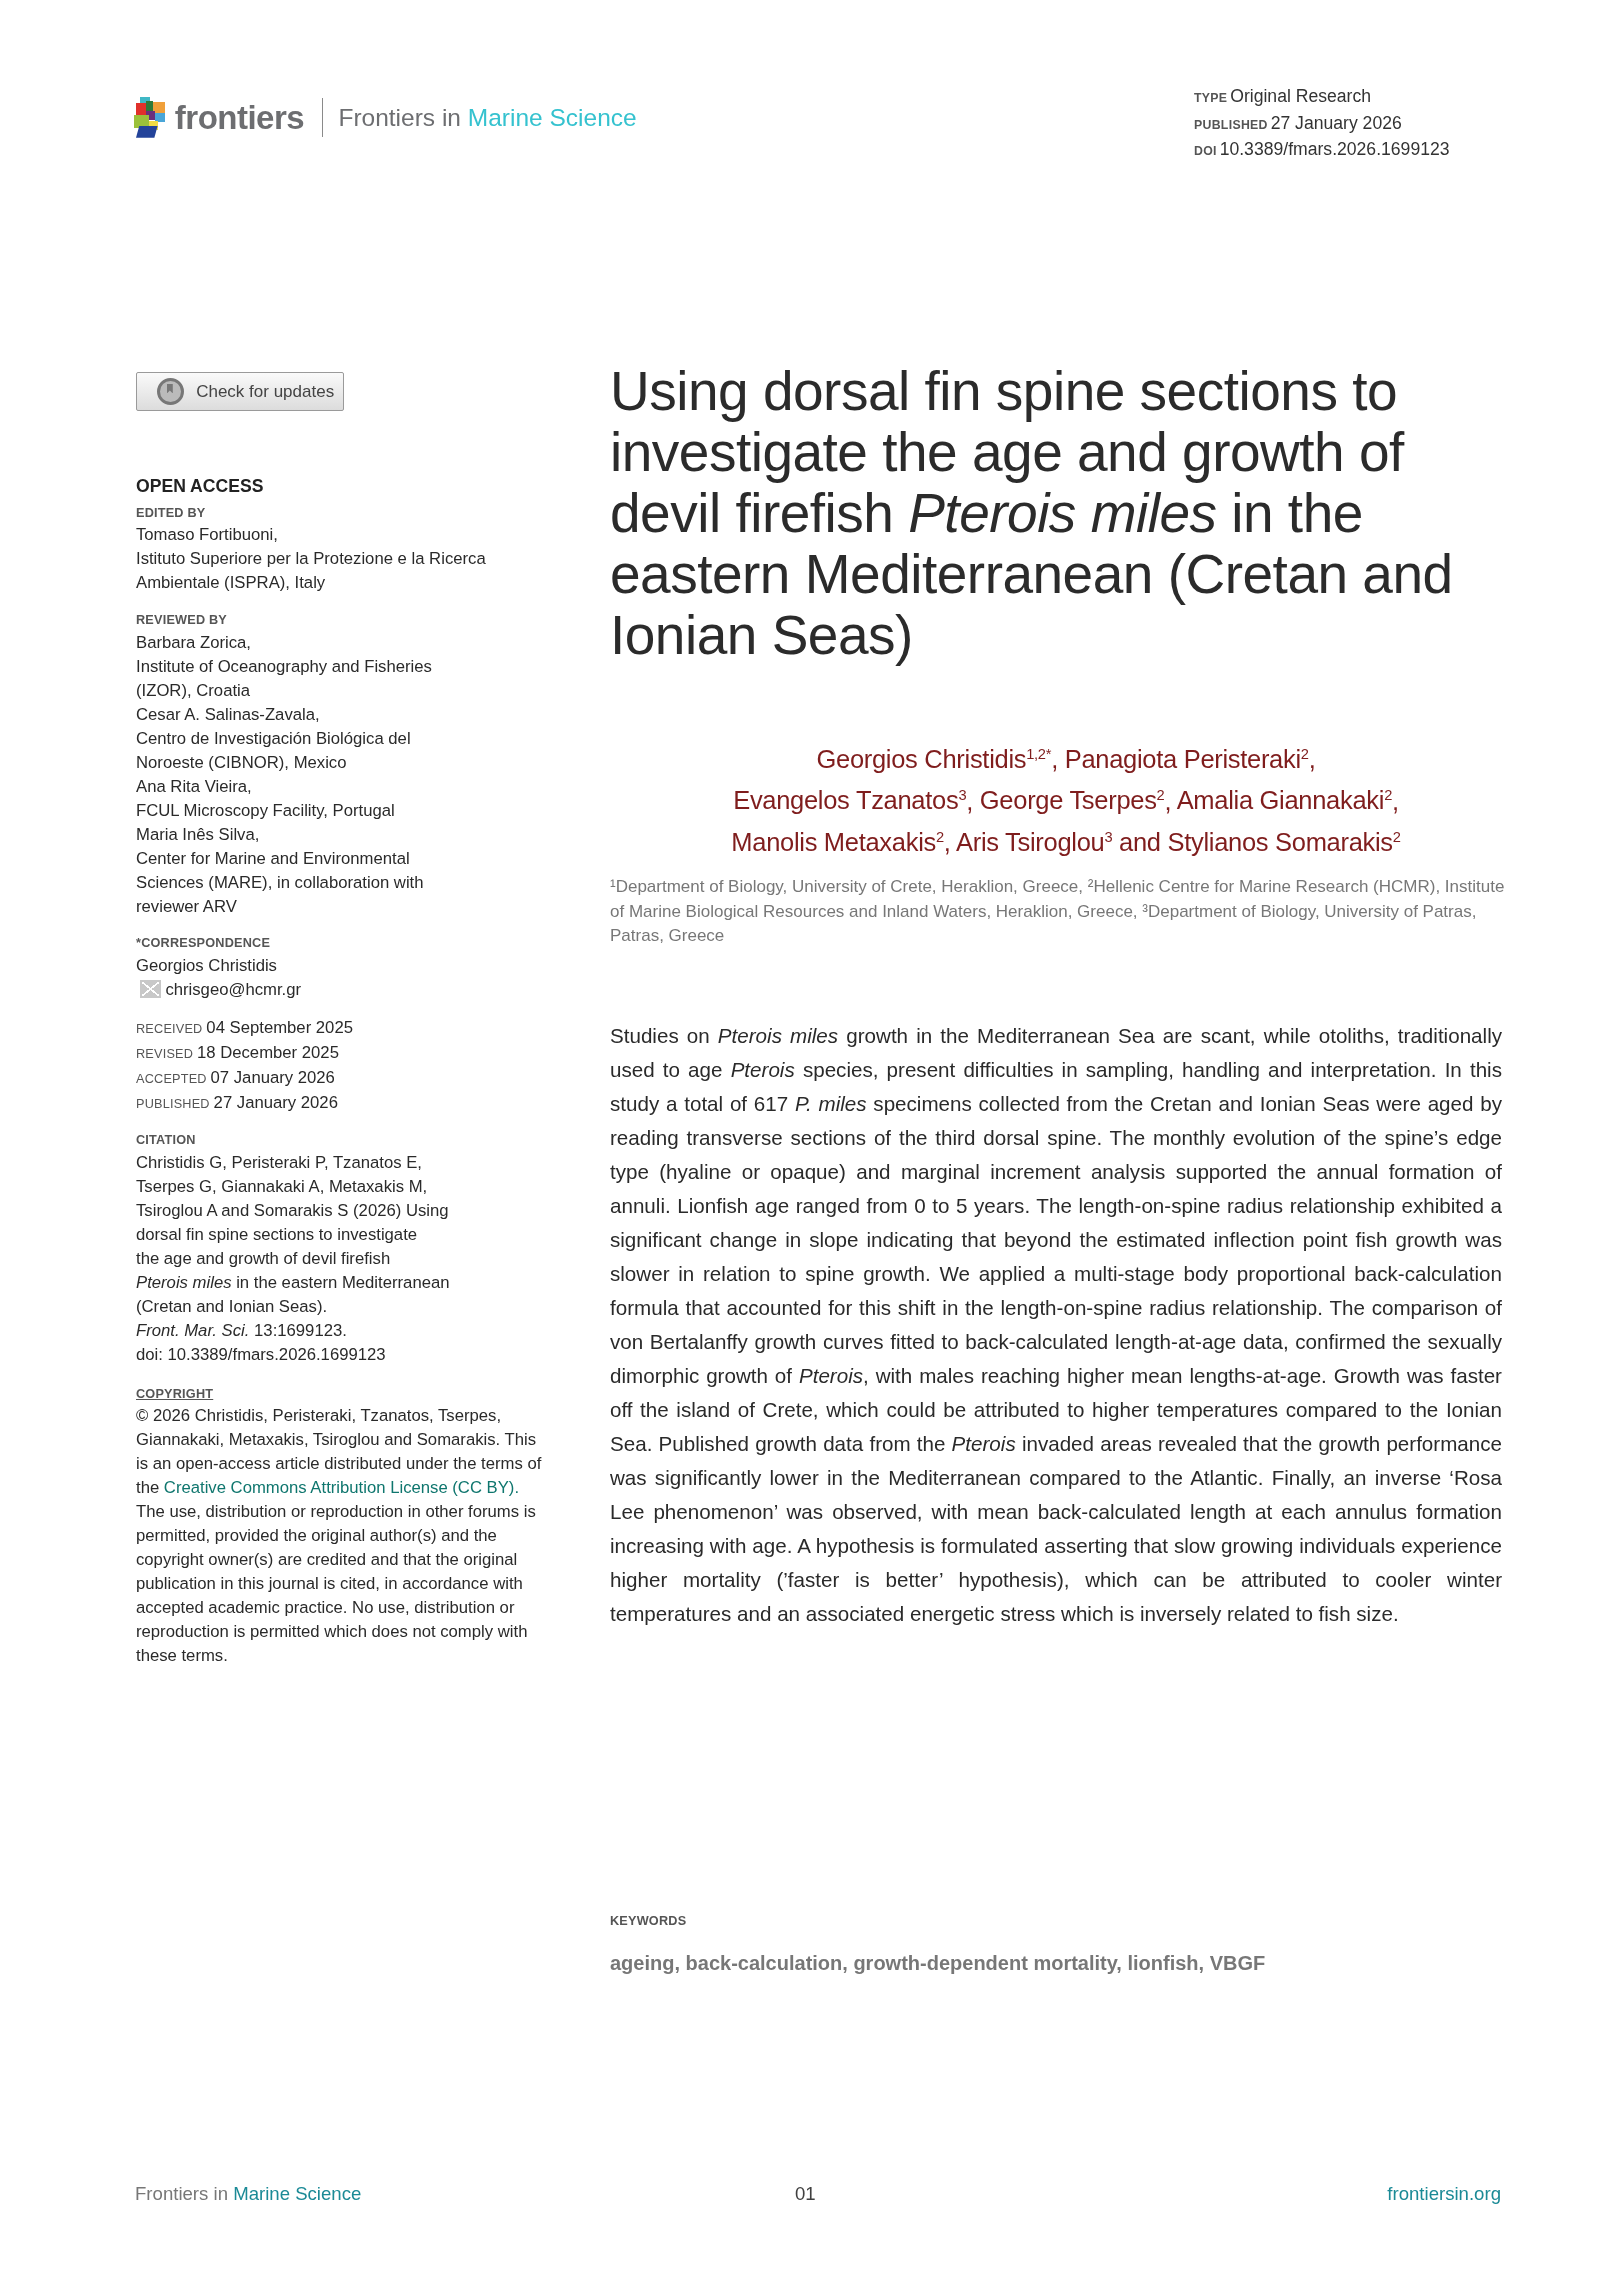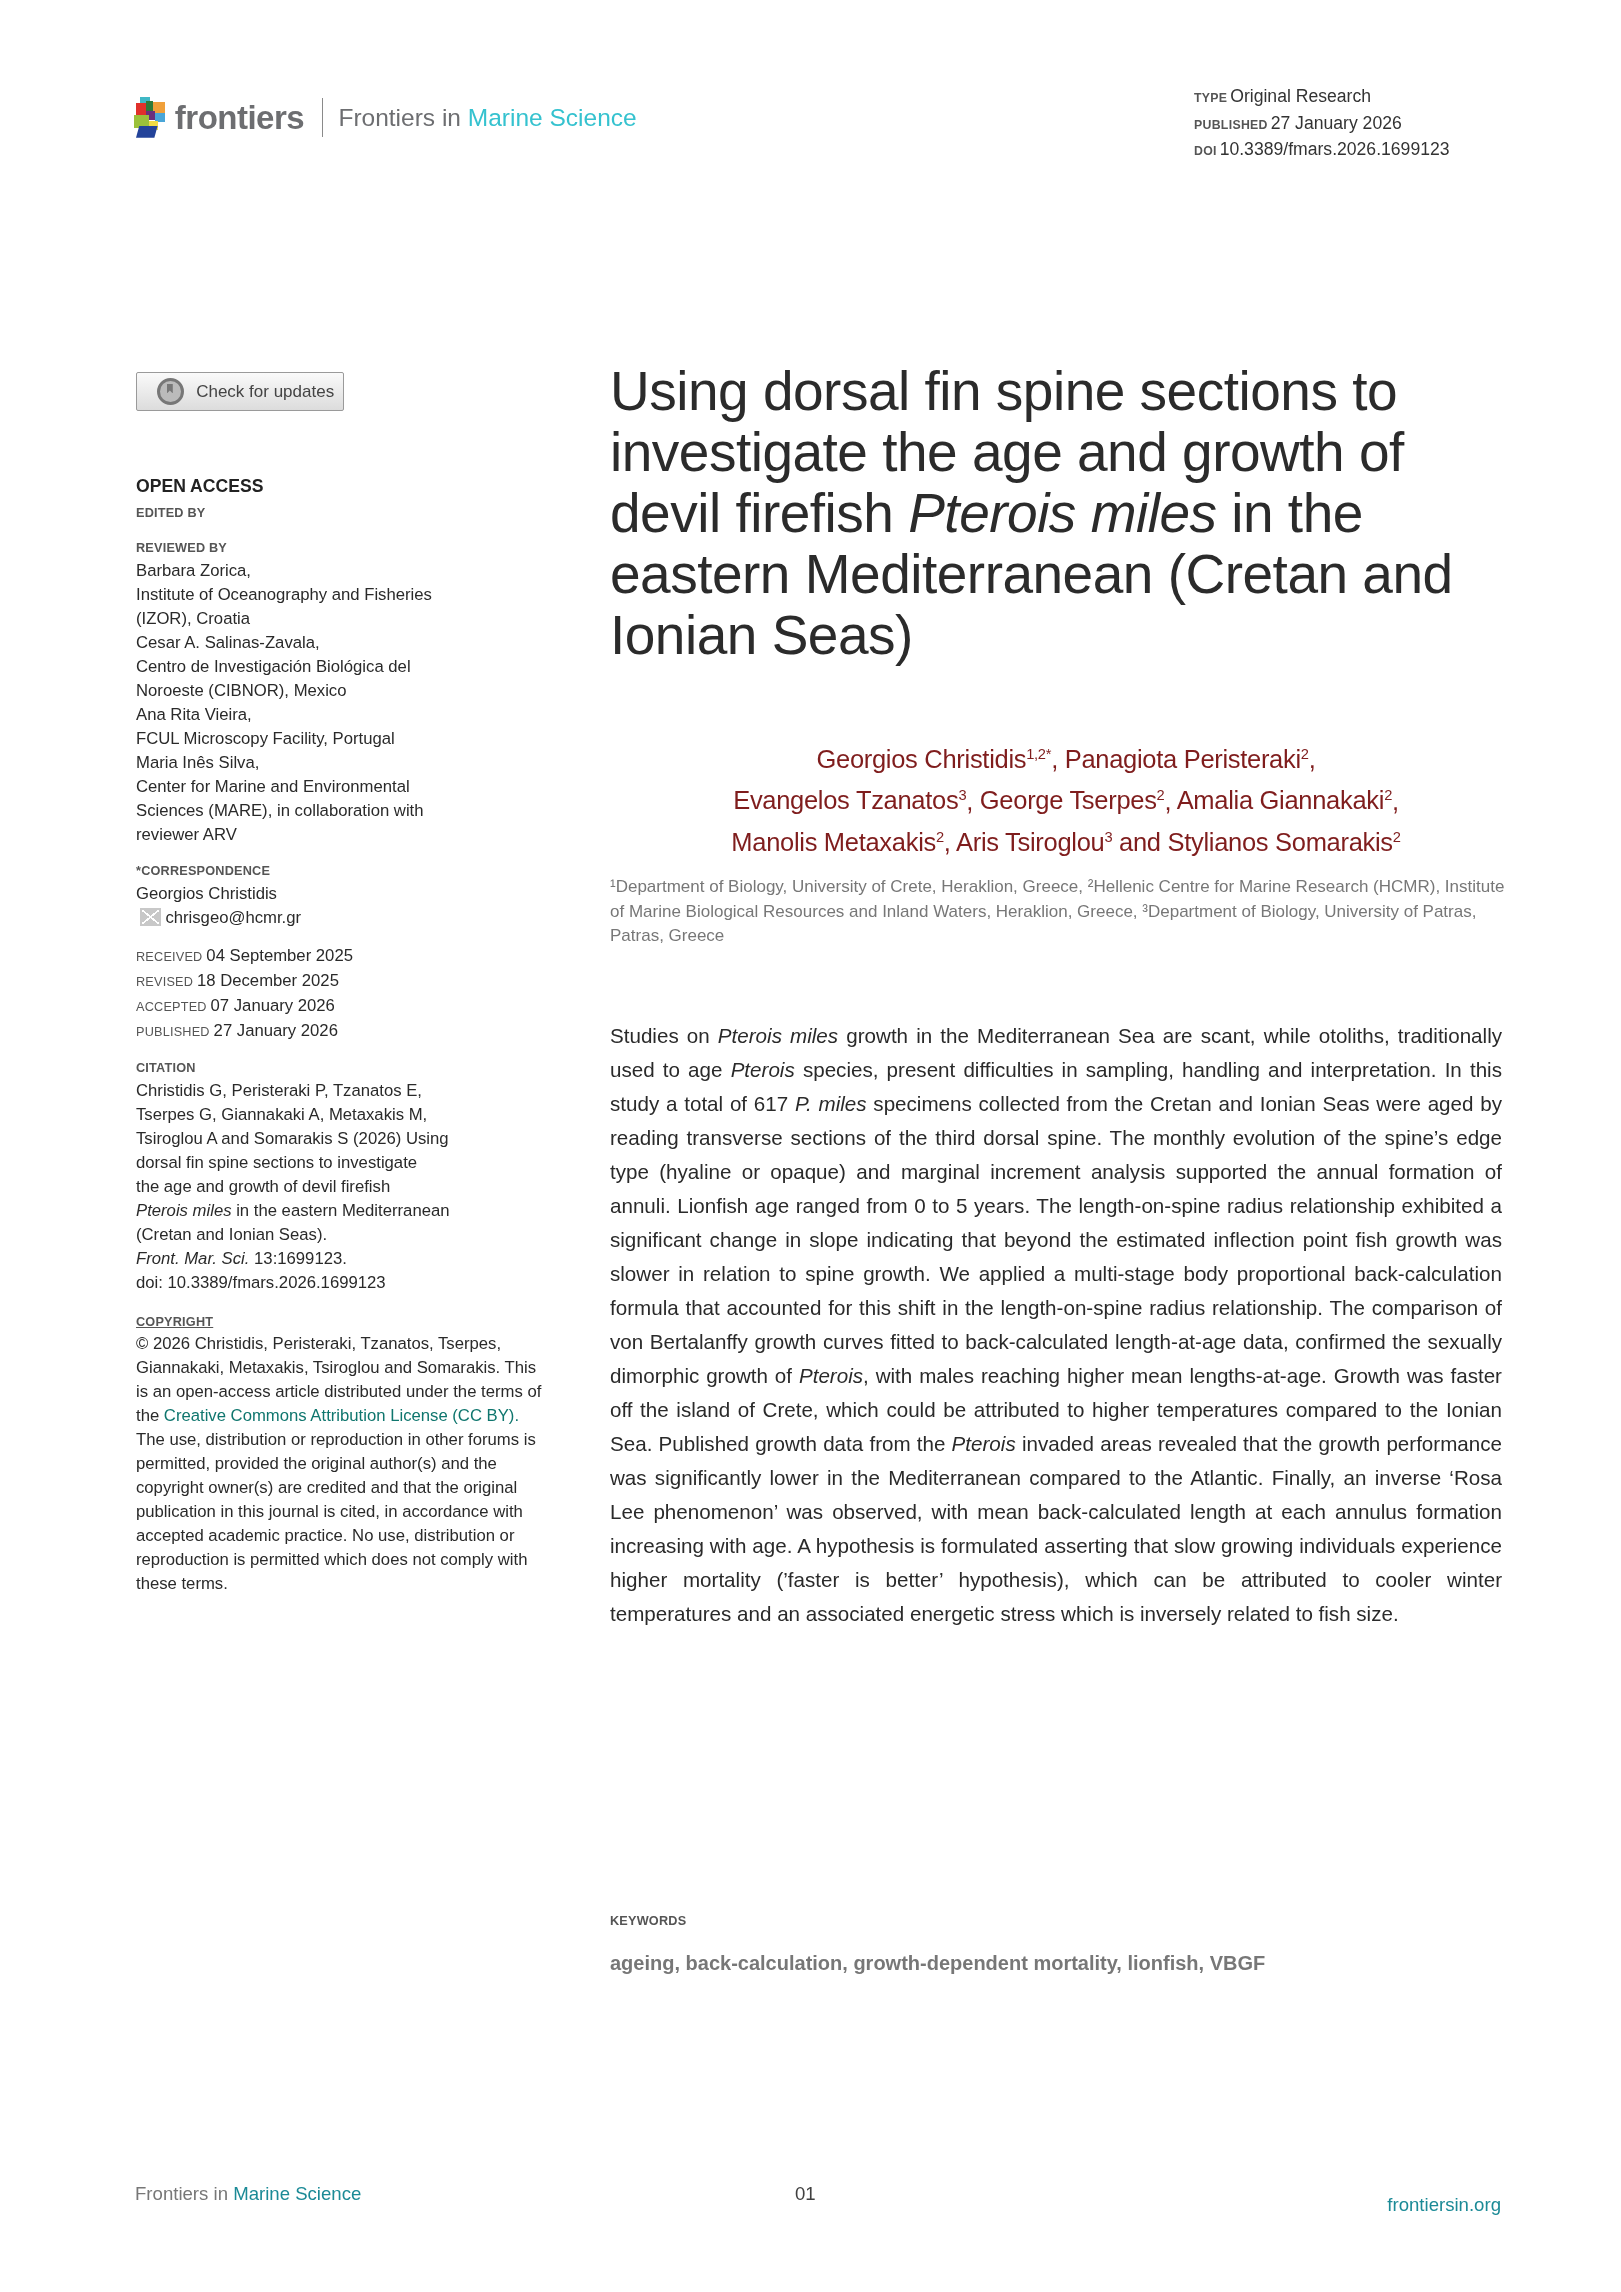--- a/index.html
+++ b/index.html
@@ -46,21 +46,21 @@
   #authors sup { font-size: 14.7px; }
   #affil { left: 610px; top: 875px; width: 897px; font-size: 17px; line-height: 24.5px; color: #777; }
   #abstract { left: 610px; top: 1019px; width: 892px; font-size: 20.6px; line-height: 34px; color: #2a2a2a; text-align: justify; }
   #kw-head { left: 610px; top: 1914px; font-weight: bold; font-size: 12.7px; color: #555; letter-spacing: 0.2px; }
   #kw-list { left: 610px; top: 1952px; font-weight: bold; font-size: 20px; color: #777; }
 
   
   #footer-left { left: 135px; top: 2183px; font-size: 18.6px; color: #777; }
   #footer-left .accent { color: #1b8a96; }
   #footer-page { left: 795px; top: 2183px; font-size: 18.6px; color: #404040; }
-  #footer-right { left: 1372px; top: 2183px; width: 129px; text-align: right; font-size: 18.6px; color: #1b8a96; margin-top: 11px; }
+  #footer-right { left: 1372px; top: 2183px; width: 129px; text-align: right; font-size: 18.6px; color: #1b8a96; }
 </style>
 </head>
 <body>
 
 <div id="logo-wrap" class="abs">
   <div id="logo-icon">
     <span style="left:5.9px;top:0;width:9.8px;height:7.8px;background:#3fb8c6;"></span>
     <span style="left:2px;top:5.9px;width:9.8px;height:11.8px;background:#e0312b;"></span>
     <span style="left:11.8px;top:3.9px;width:6.9px;height:11.8px;background:#2d7a3a;"></span>
     <span style="left:18.6px;top:4.9px;width:12.7px;height:11.8px;background:#f0a03a;"></span>
@@ -83,20 +83,25 @@
 
 <div id="left-col" class="abs">
   <div id="check-updates">
     <span id="check-icon"></span>
     <span>Check for updates</span>
   </div>
 
   <div id="open-access">OPEN ACCESS</div>
 
   <div class="sec-head" style="margin-top:5.9px">EDITED BY</div>
+  <div>
+    <span class="line">Tomaso Fortibuoni,</span>
+    <span class="line">Istituto Superiore per la Protezione e la Ricerca</span>
+    <span class="line">Ambientale (ISPRA), Italy</span>
+  </div>
 
   <div class="sec-head">REVIEWED BY</div>
   <div>
     <span class="line">Barbara Zorica,</span>
     <span class="line">Institute of Oceanography and Fisheries</span>
     <span class="line">(IZOR), Croatia</span>
     <span class="line">Cesar A. Salinas-Zavala,</span>
     <span class="line">Centro de Investigación Biológica del</span>
     <span class="line">Noroeste (CIBNOR), Mexico</span>
     <span class="line">Ana Rita Vieira,</span>

